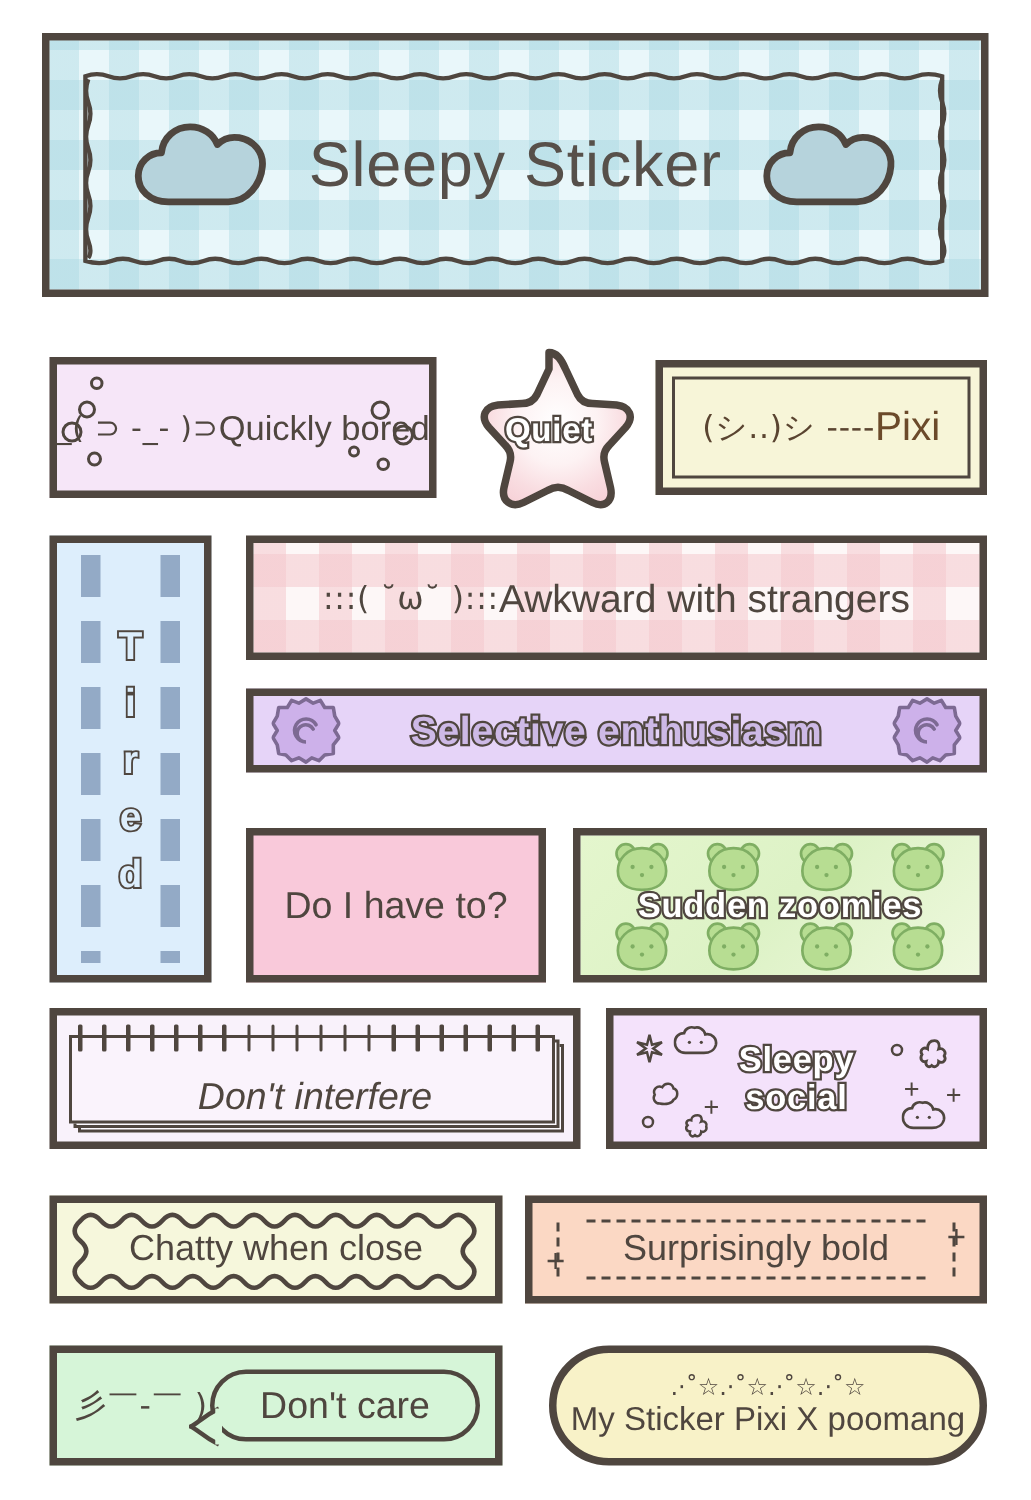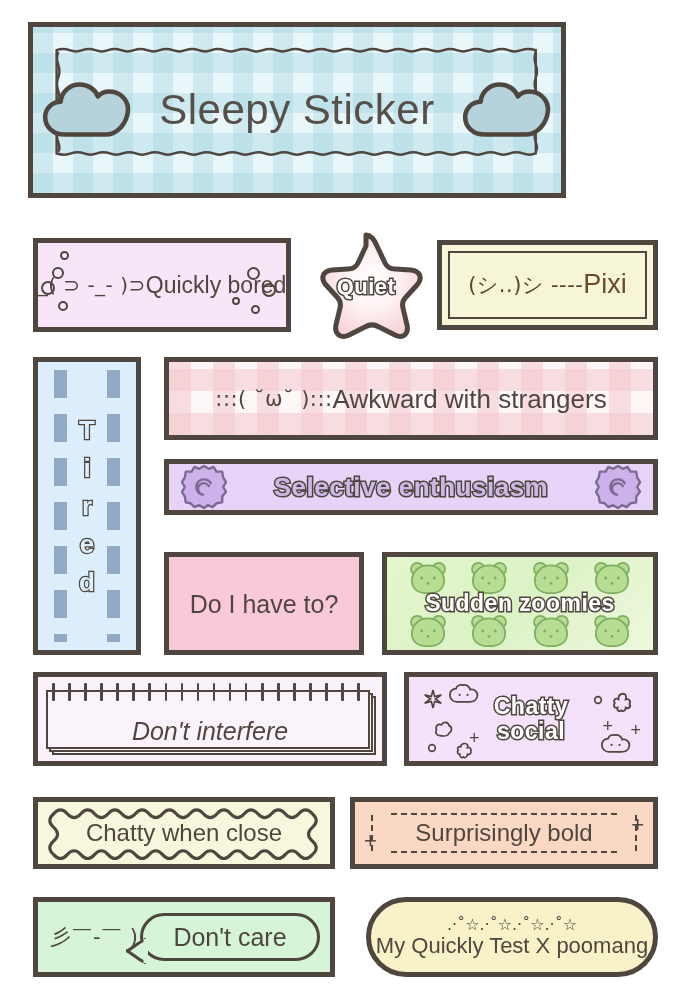--- a/index.html
+++ b/index.html
@@ -60,21 +60,21 @@
     font-weight: bold;
     color: #cdb9e6;
     -webkit-text-stroke: 3px #4f463f;
     paint-order: stroke fill;
     letter-spacing: .5px;
     white-space: nowrap;
   }
 
   
   #header {
-    left: 28px; top: 22px; width: 538px; height: 176px;
+    left: 28px; top: 22px; width: 631px; height: 176px;
     background:
       repeating-linear-gradient(90deg, rgba(166,214,224,.40) 0 20px, rgba(0,0,0,0) 20px 40px),
       repeating-linear-gradient(0deg,  rgba(166,214,224,.40) 0 20px, rgba(0,0,0,0) 20px 40px),
       #e9f7fa;
   }
   #header-wavy {
     position: absolute; left: 22px; top: 20px; right: 22px; bottom: 20px;
   }
   #header-row {
     position: absolute; inset: 0;
@@ -553,21 +553,21 @@
       <circle cx="6" cy="6" r="4" fill="none" stroke="#4f463f" stroke-width="2"></circle>
     </svg>
     <div class="doodle" style="right:40px;top:40px;font-size:18px;color:#4f463f;line-height:1;">+</div>
     <div class="doodle" style="right:12px;bottom:22px;font-size:18px;color:#4f463f;line-height:1;">+</div>
     <svg class="doodle" style="right:22px;bottom:6px;width:30px;height:22px;" viewBox="0 0 34 24">
       <path d="M9,21 C4,21 1,17 1,13 C1,9 4,6 8,6 C9,2 13,1 16,2 C19,1 23,3 24,7 C29,6 33,10 32,15 C31,19 27,21 23,21 Z" fill="none" stroke="#4f463f" stroke-width="2"></path>
       <circle cx="12" cy="13" r="1.2" fill="#4f463f"></circle>
         <circle cx="21" cy="13" r="1.2" fill="#4f463f"></circle>
     </svg>
     <div id="picky-text-wrap">
-      <span class="outlined">Chatty</span>
+      <span class="outlined">Sleepy</span>
       <span class="outlined">social</span>
     </div>
   </div>
 
   <div class="stk" id="stk-chatty">
     <svg id="chatty-scallop" viewBox="0 0 292 62" preserveAspectRatio="none">
       <path d="M12,8 q7,-8 14,0 t14,0 t14,0 t14,0 t14,0 t14,0 t14,0 t14,0 t14,0 t14,0 t14,0 t14,0 t14,0 t14,0 t14,0 t14,0 t14,0 t14,0 t14,0
                q8,7 0,14 t0,14 t0,14
                q-7,8 -14,0 t-14,0 t-14,0 t-14,0 t-14,0 t-14,0 t-14,0 t-14,0 t-14,0 t-14,0 t-14,0 t-14,0 t-14,0 t-14,0 t-14,0 t-14,0 t-14,0 t-14,0 t-14,0
                q-8,-7 0,-14 t0,-14 t0,-14 Z" fill="none" stroke="#4f463f" stroke-width="3.2"></path>
@@ -591,16 +591,16 @@
       <path d="M20,3 C8,9 6,13 1,15 C6,17 8,21 20,27" fill="#d6f5d8" stroke="#4f463f" stroke-width="3" stroke-linejoin="round"></path>
       <path d="M20,3 L20,27" stroke="#d6f5d8" stroke-width="5"></path>
     </svg>
     <div id="dontcare-bubble">
       <span class="phrase" id="dontcare-text">Don't care</span>
     </div>
   </div>
 
   <div id="stk-credit">
     <div id="credit-stars">.·˚☆.·˚☆.·˚☆.·˚☆</div>
-    <div id="credit-text">My Quickly Test  X poomang</div>
+    <div id="credit-text">My Sticker Pixi  X poomang</div>
   </div>
 
 </div>
 
 </body></html>

